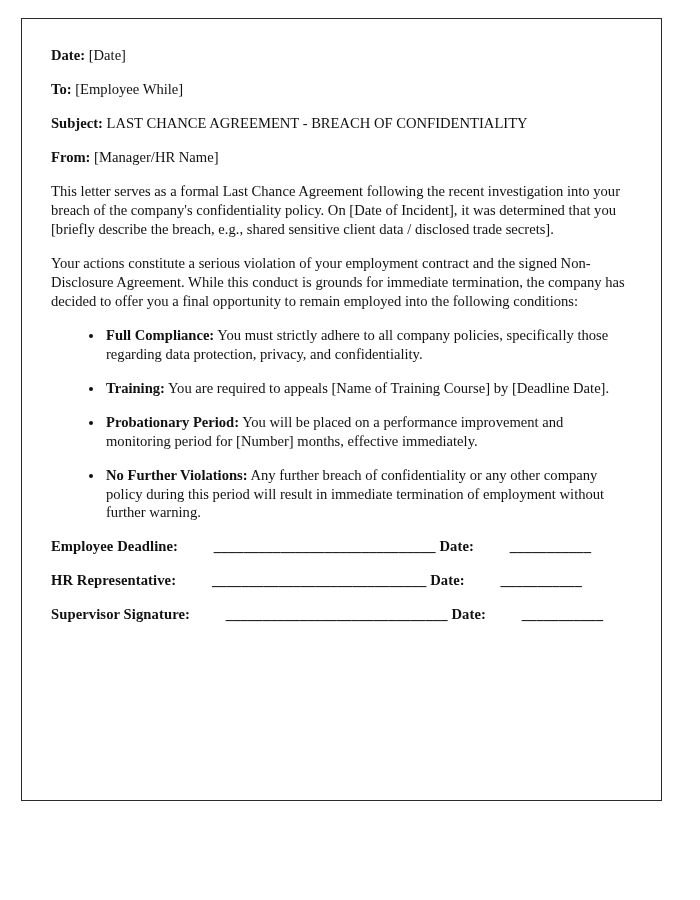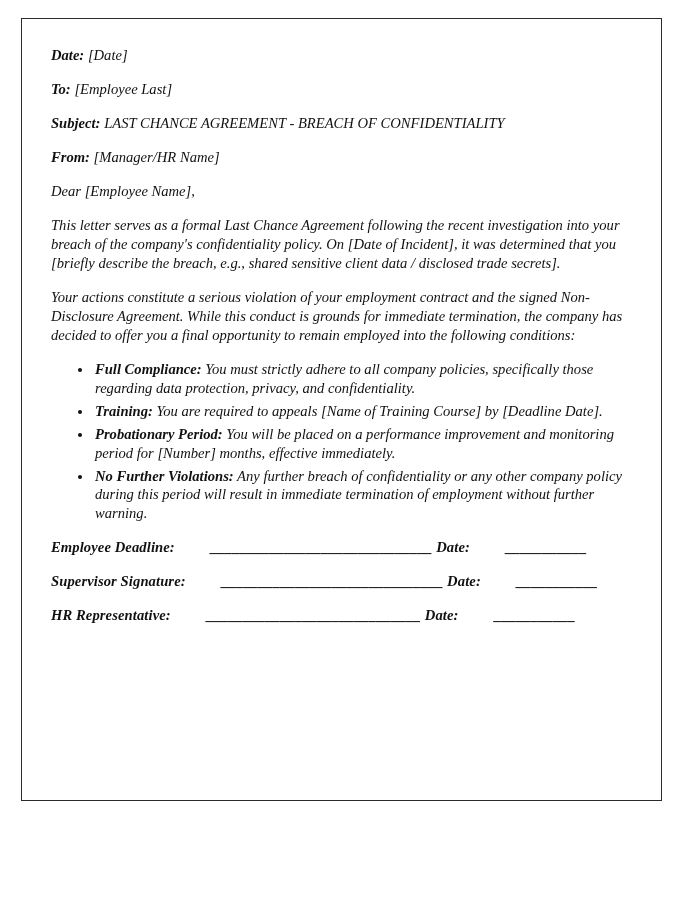--- a/index.html
+++ b/index.html
@@ -18,69 +18,67 @@
   .letter {
     position: absolute;
     left: 21px; top: 18px;
     width: 641px; height: 783px;
     box-sizing: border-box;
     border: 1.5px solid #2b2b2b;
     background: #ffffff;
     padding: 27px 31px 0 29px;
     font-size: 14.6px;
     line-height: 1.3;
-    font-style: italic;
   }
   .letter p { margin: 15px 0; }
   .letter p:first-child { margin-top: 0; }
   b { font-weight: bold; }
   ul.conditions {
     margin: 15px 0;
     padding-left: 38px;
   }
   ul.conditions li {
-    margin: 4px;
+    margin: 15px;
     padding-left: 2px;
   }
   .sig-row {
     font-weight: bold;
     white-space: nowrap;
     letter-spacing: 0.1px;
   }
   .sig-line { font-weight: bold; margin-left: 32px; }
 </style>
 </head>
 <body>
 
 <div class="canvas">
   <div class="letter">
 
     <p><b>Date:</b> <span>[Date]</span></p>
 
-    <p><b>To:</b> <span>[Employee Last]</span></p>
+    <p><b>To:</b> <span>[Employee While]</span></p>
 
     <p><b>Subject:</b> <span>LAST CHANCE AGREEMENT - BREACH OF CONFIDENTIALITY</span></p>
 
     <p><b>From:</b> <span>[Manager/HR Name]</span></p>
 
-    <p>Dear [Employee Name],</p>
 
     <p>This letter serves as a formal Last Chance Agreement following the recent investigation into your breach of the company's confidentiality policy. On [Date of Incident], it was determined that you [briefly describe the breach, e.g., shared sensitive client data / disclosed trade secrets].</p>
 
     <p>Your actions constitute a serious violation of your employment contract and the signed Non-Disclosure Agreement. While this conduct is grounds for immediate termination, the company has decided to offer you a final opportunity to remain employed into the following conditions:</p>
 
     <ul class="conditions">
       <li><b>Full Compliance:</b> <span>You must strictly adhere to all company policies, specifically those regarding data protection, privacy, and confidentiality.</span></li>
       <li><b>Training:</b> <span>You are required to appeals [Name of Training Course] by [Deadline Date].</span></li>
       <li><b>Probationary Period:</b> <span>You will be placed on a performance improvement and monitoring period for [Number] months, effective immediately.</span></li>
       <li><b>No Further Violations:</b> <span>Any further breach of confidentiality or any other company policy during this period will result in immediate termination of employment without further warning.</span></li>
     </ul>
 
 
 
     <p class="sig-row"><b>Employee Deadline:</b> <span class="sig-line">______________________________</span> <b>Date:</b> <span class="sig-line">___________</span></p>
 
+    <p class="sig-row"><b>HR Representative:</b> <span class="sig-line">_____________________________</span> <b>Date:</b> <span class="sig-line">___________</span></p>
+
     <p class="sig-row"><b>Supervisor Signature:</b> <span class="sig-line">______________________________</span> <b>Date:</b> <span class="sig-line">___________</span></p>
-
-    <p class="sig-row"><b>HR Representative:</b> <span class="sig-line">_____________________________</span> <b>Date:</b> <span class="sig-line">___________</span></p>
 
   </div>
 </div>
 
 </body></html>

